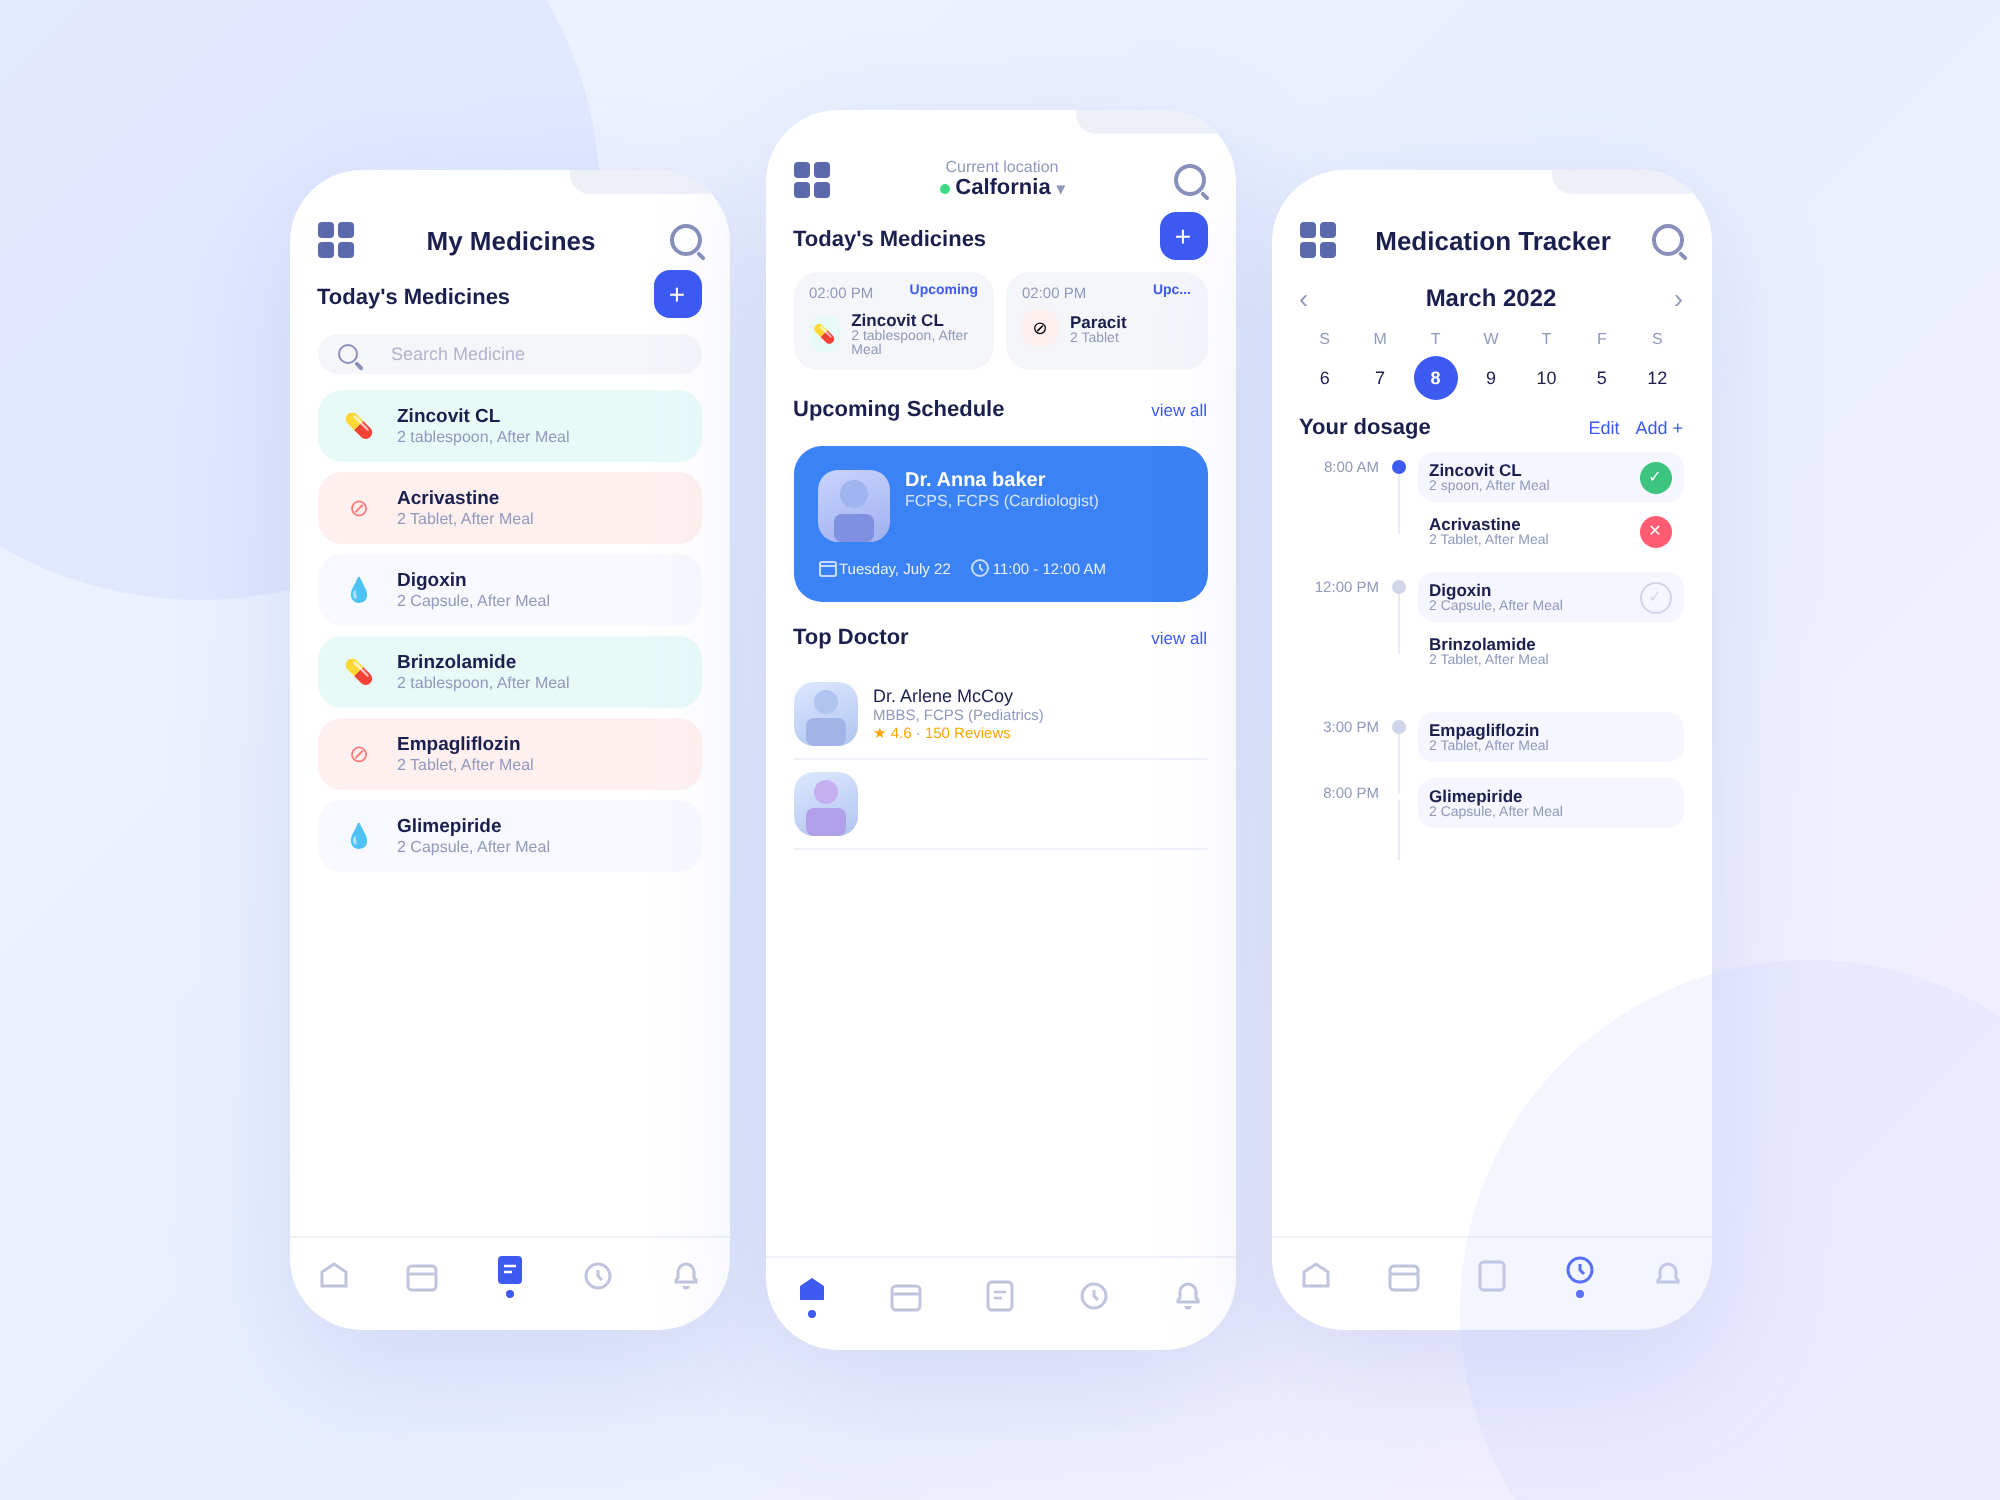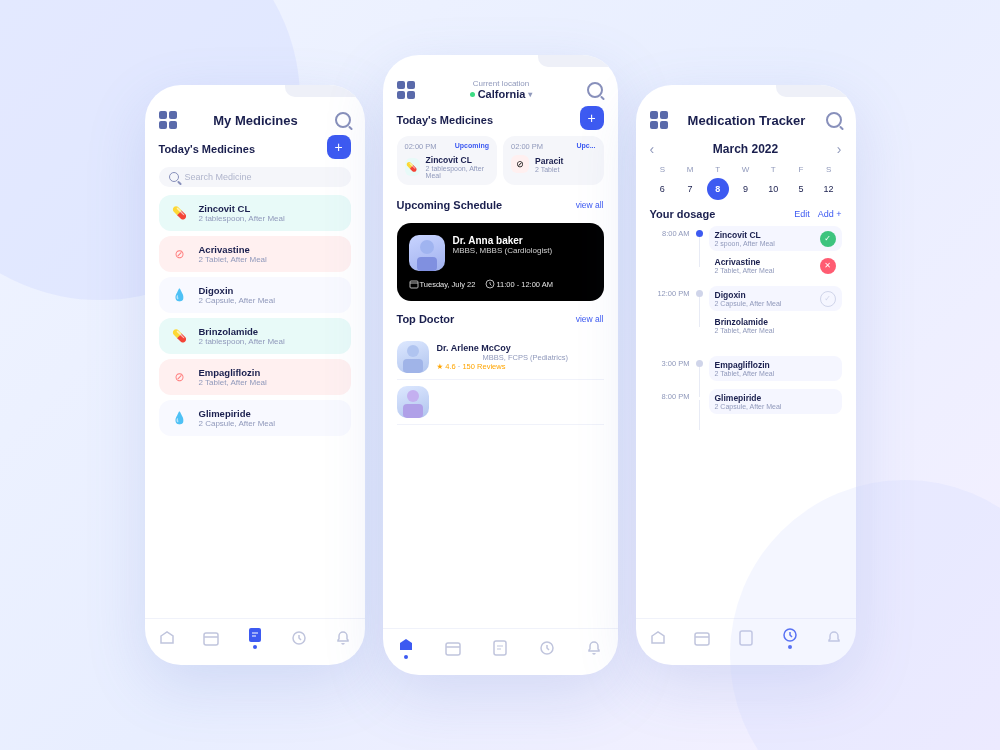--- a/index.html
+++ b/index.html
@@ -129,21 +129,21 @@
       margin-top: -4px;
     }
 
     
     .search-bar {
       background: #f5f6fa;
       border-radius: 10px;
       padding: 5px 10px;
       display: flex;
       align-items: center;
-      gap: 6px;
+      gap: 17px;
       margin-bottom: 8px;
     }
     .search-bar span {
       font-size: 9px;
       color: #b0b5cc;
     }
 
     
     .med-card {
       border-radius: 12px;
@@ -235,21 +235,21 @@
       min-width: 0;
     }
     .time-label { font-size: 7.5px; color: #9099bb; }
     .time-upcoming { color: #3d5af1; font-size: 7px; font-weight: 600; }
     .time-card-inner { display: flex; gap: 6px; align-items: center; margin-top: 4px; }
     .time-med-name { font-size: 8.5px; font-weight: 700; color: #1a1f4e; }
     .time-med-dose { font-size: 7px; color: #9099bb; }
 
     
     .doctor-card {
-      background: #000000;
+      background: #3b82f6;
       border-radius: 14px;
       padding: 12px;
       color: #fff;
       margin: 6px 0;
     }
     .doctor-card-inner { display: flex; gap: 8px; align-items: flex-start; }
     .doctor-avatar {
       width: 36px; height: 36px; border-radius: 10px;
       background: #5d77f5;
       overflow: hidden;
@@ -265,22 +265,22 @@
 
     
     .top-doc-item {
       display: flex; gap: 8px; align-items: center;
       padding: 6px 0; border-bottom: 1px solid #f0f2fa;
     }
     .doc-avatar-sm {
       width: 32px; height: 32px; border-radius: 10px;
       background: #dde3ff; overflow: hidden; flex-shrink: 0;
     }
-    .doc-name { font-size: 9px; font-weight: 700; color: #1a1f4e; }
-    .doc-spec { font-size: 7.5px; color: #9099bb; margin-left: 46px; }
+    .doc-name { font-size: 9px; font-weight: 400; color: #1a1f4e; }
+    .doc-spec { font-size: 7.5px; color: #9099bb; }
     .doc-rating { font-size: 7.5px; color: #ffa500; }
     .star { color: #ffa500; }
 
     
     .calendar-header {
       display: flex; align-items: center; justify-content: space-between;
       padding: 4px 0 6px;
     }
     .cal-month { font-size: 12px; font-weight: 700; color: #1a1f4e; }
     .cal-nav { font-size: 14px; color: #9099bb; cursor: pointer; }
@@ -559,21 +559,21 @@
         <div class="doctor-avatar">
           <div class="human-figure">
             <svg width="36" height="36" viewBox="0 0 36 36">
               <circle cx="18" cy="12" r="7" fill="#a0b4f0"></circle>
               <rect x="8" y="22" width="20" height="14" rx="4" fill="#8090e0"></rect>
             </svg>
           </div>
         </div>
         <div>
           <div class="doctor-name">Dr. Anna baker</div>
-          <div class="doctor-spec">MBBS, MBBS (Cardiologist)</div>
+          <div class="doctor-spec">FCPS, FCPS (Cardiologist)</div>
         </div>
       </div>
       <div class="doctor-time-row">
         <span>
           <svg width="10" height="10" viewBox="0 0 10 10" fill="none" style="opacity:0.8">
               <rect x="1" y="2" width="8" height="7" rx="1" stroke="white" stroke-width="1"></rect>
               <path d="M1 4h8" stroke="white" stroke-width="1"></path>
             </svg>
           <span>Tuesday, July 22</span>
         </span>

